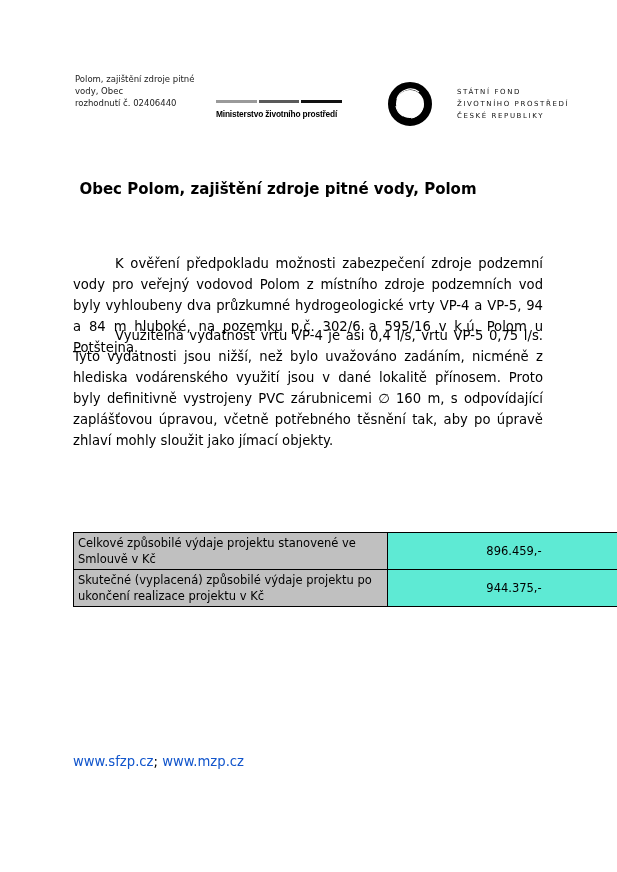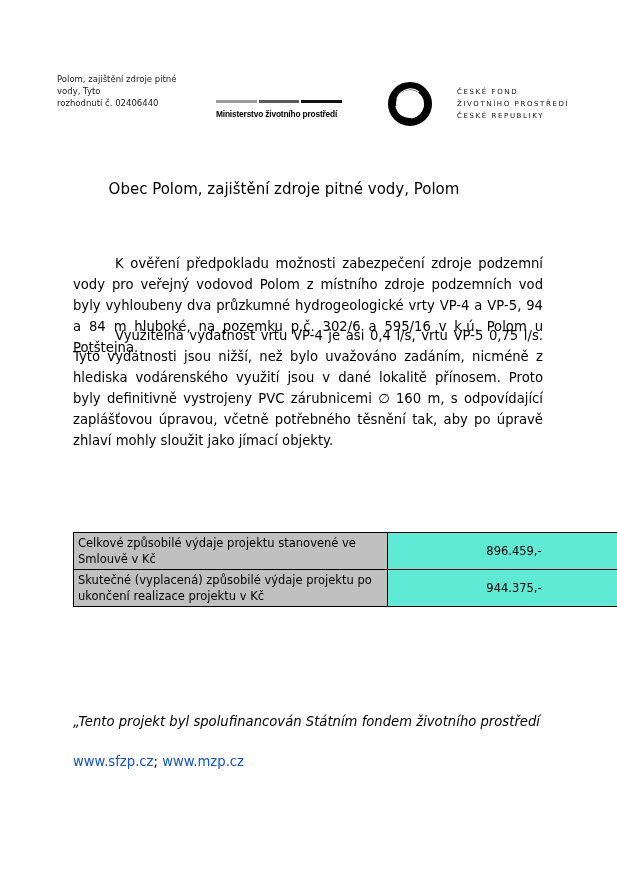--- a/index.html
+++ b/index.html
@@ -1,66 +1,66 @@
 <!DOCTYPE html>
 <html><head>
 <meta charset="utf-8">
 <style>
   html, body { margin:0; padding:0; background:#ffffff; }
   body { width:617px; height:872px; position:relative; overflow:hidden;
          font-family:"DejaVu Sans", sans-serif; color:#000; }
-  .hdr-left { position:absolute; left:57px; top:73px; font-size:8.5px; line-height:12px; color:#222; }
+  .hdr-left { position:absolute; left:75px; top:73px; font-size:8.5px; line-height:12px; color:#222; }
   .mzp { position:absolute; left:216px; top:100px; width:126px; }
   .mzp-bars { display:flex; gap:2px; height:3px; }
   .mzp-bars span { flex:1; display:block; }
   .mzp-name { font-family:"Liberation Sans", sans-serif; font-size:9.5px; font-weight:bold; margin-top:5px; letter-spacing:-0.2px; transform:scaleX(0.88); transform-origin:left; white-space:nowrap; }
   .sfzp { position:absolute; left:385px; top:79px; display:flex; align-items:center; }
   .sfzp-logo { width:50px; height:50px; }
   .sfzp-text { margin-left:22px; font-size:7px; letter-spacing:1.6px; line-height:12px; color:#111; }
-  .title { position:absolute; left:10px; width:548px; top:180px; text-align:center; font-weight:normal; font-size:15px; }
+  .title { position:absolute; left:4px; width:548px; top:180px; text-align:center; font-weight:bold; font-size:15px; }
   .para { position:absolute; left:73px; width:470px; font-size:13.2px; line-height:21px; text-align:justify; }
   .para .indent { display:inline-block; width:42px; }
   .p1 { top:253px; }
   .p2 { top:325px; }
   table.fin { position:absolute; left:73px; top:532px; width:568px; border-collapse:collapse; font-size:11.5px; font-weight:normal;padding-left:48px; }
   table.fin td { border:1.5px solid #000; padding:2px 4px; line-height:16px; }
   table.fin td.lbl { background:#c0c0c0; width:305px; height:32px; }
   table.fin td.val { background:#5eead4; text-align:center; }
   table.fin tr.single td.lbl { height:20px; }
   .quote { position:absolute; left:73px; top:712px; font-size:13.2px; line-height:20px; font-style:italic; }
   .links { position:absolute; left:73px; top:752px; font-size:13.2px; line-height:20px; }
   .links a { color:#1155cc; }
 </style>
 </head>
 <body>
 
 <div class="hdr-left">
   <div>Polom, zajištění zdroje pitné</div>
-  <div>vody, Tyto</div>
+  <div>vody, Obec</div>
   <div>rozhodnutí č. 02406440</div>
 </div>
 
 <div class="mzp">
   <div class="mzp-bars">
     <span style="background:#9a9a9a"></span>
       <span style="background:#5a5a5a"></span>
       <span style="background:#111"></span>
   </div>
   <div class="mzp-name">Ministerstvo životního prostředí</div>
 </div>
 
 <div class="sfzp">
   <svg class="sfzp-logo" viewBox="0 0 50 50">
     <circle cx="25" cy="25" r="18" fill="none" stroke="#000" stroke-width="8"></circle>
     <path d="M12 20 A14 14 0 0 1 34 13" fill="none" stroke="#fff" stroke-width="1.2"></path>
     <path d="M38 24 A14 14 0 0 1 26 39" fill="none" stroke="#fff" stroke-width="1.2"></path>
     <path d="M18 37 A14 14 0 0 1 11 27" fill="none" stroke="#fff" stroke-width="1.2"></path>
   </svg>
   <div class="sfzp-text">
-    <div>ČESKÉ FOND</div>
+    <div>STÁTNÍ FOND</div>
     <div>ŽIVOTNÍHO PROSTŘEDÍ</div>
     <div>ČESKÉ REPUBLIKY</div>
   </div>
 </div>
 
 <div class="title">Obec Polom, zajištění zdroje pitné vody, Polom</div>
 
 <div class="para p1"><span class="indent"></span><span>K ověření předpokladu možnosti zabezpečení zdroje podzemní vody pro veřejný vodovod Polom z místního zdroje podzemních vod byly vyhloubeny dva průzkumné hydrogeologické vrty VP-4 a VP-5, 94 a 84 m hluboké, na pozemku p.č. 302/6 a 595/16 v k.ú. Polom u Potštejna.</span></div>
 <div class="para p2"><span class="indent"></span><span>Využitelná vydatnost vrtu VP-4 je asi 0,4 l/s, vrtu VP-5 0,75 l/s. Tyto vydatnosti jsou nižší, než bylo uvažováno zadáním, nicméně z hlediska vodárenského využití jsou v dané lokalitě přínosem. Proto byly definitivně vystrojeny PVC zárubnicemi ∅ 160 m, s odpovídající zaplášťovou úpravou, včetně potřebného těsnění tak, aby po úpravě zhlaví mohly sloužit jako jímací objekty.</span></div>
 
@@ -71,17 +71,16 @@
     <td class="val">896.459,-</td>
   </tr>
   <tr>
     <td class="lbl">Skutečné (vyplacená) způsobilé výdaje projektu po ukončení realizace projektu v Kč</td>
     <td class="val">944.375,-</td>
   </tr>
 </tbody>
   </table>
 
 <div class="quote">
-  <div>„Tento projekt byl spolufinancován Státním fondem životního prostředí</div>
 </div>
 <div class="links">
   <a>www.sfzp.cz</a><span>;</span> <a>www.mzp.cz</a>
 </div>
 
 </body></html>

